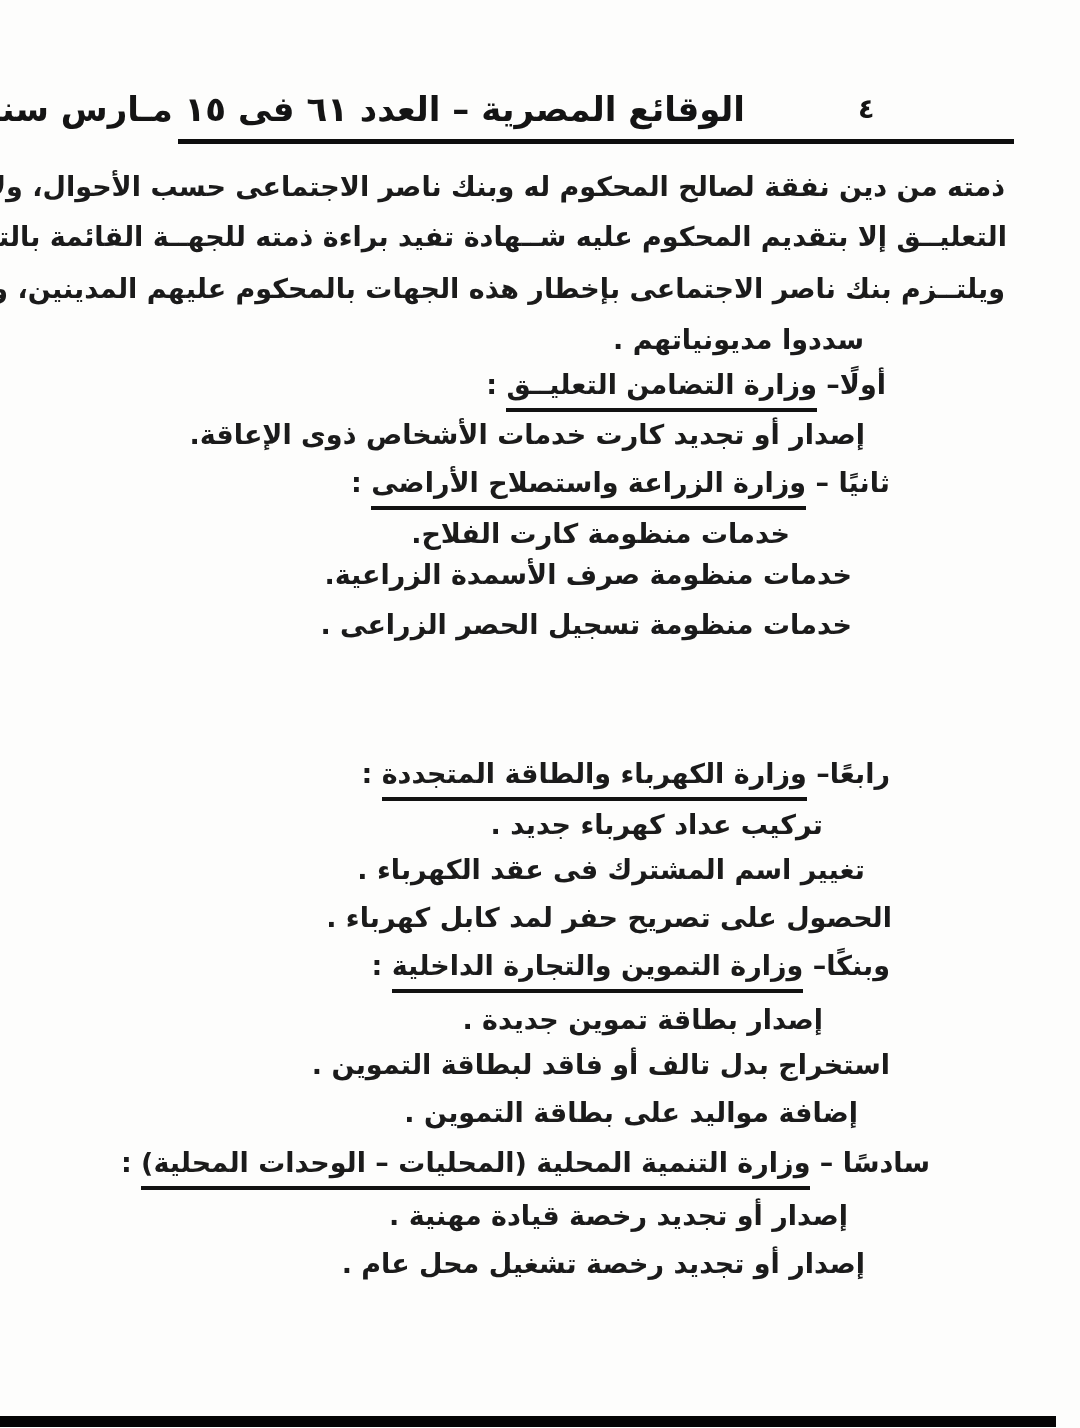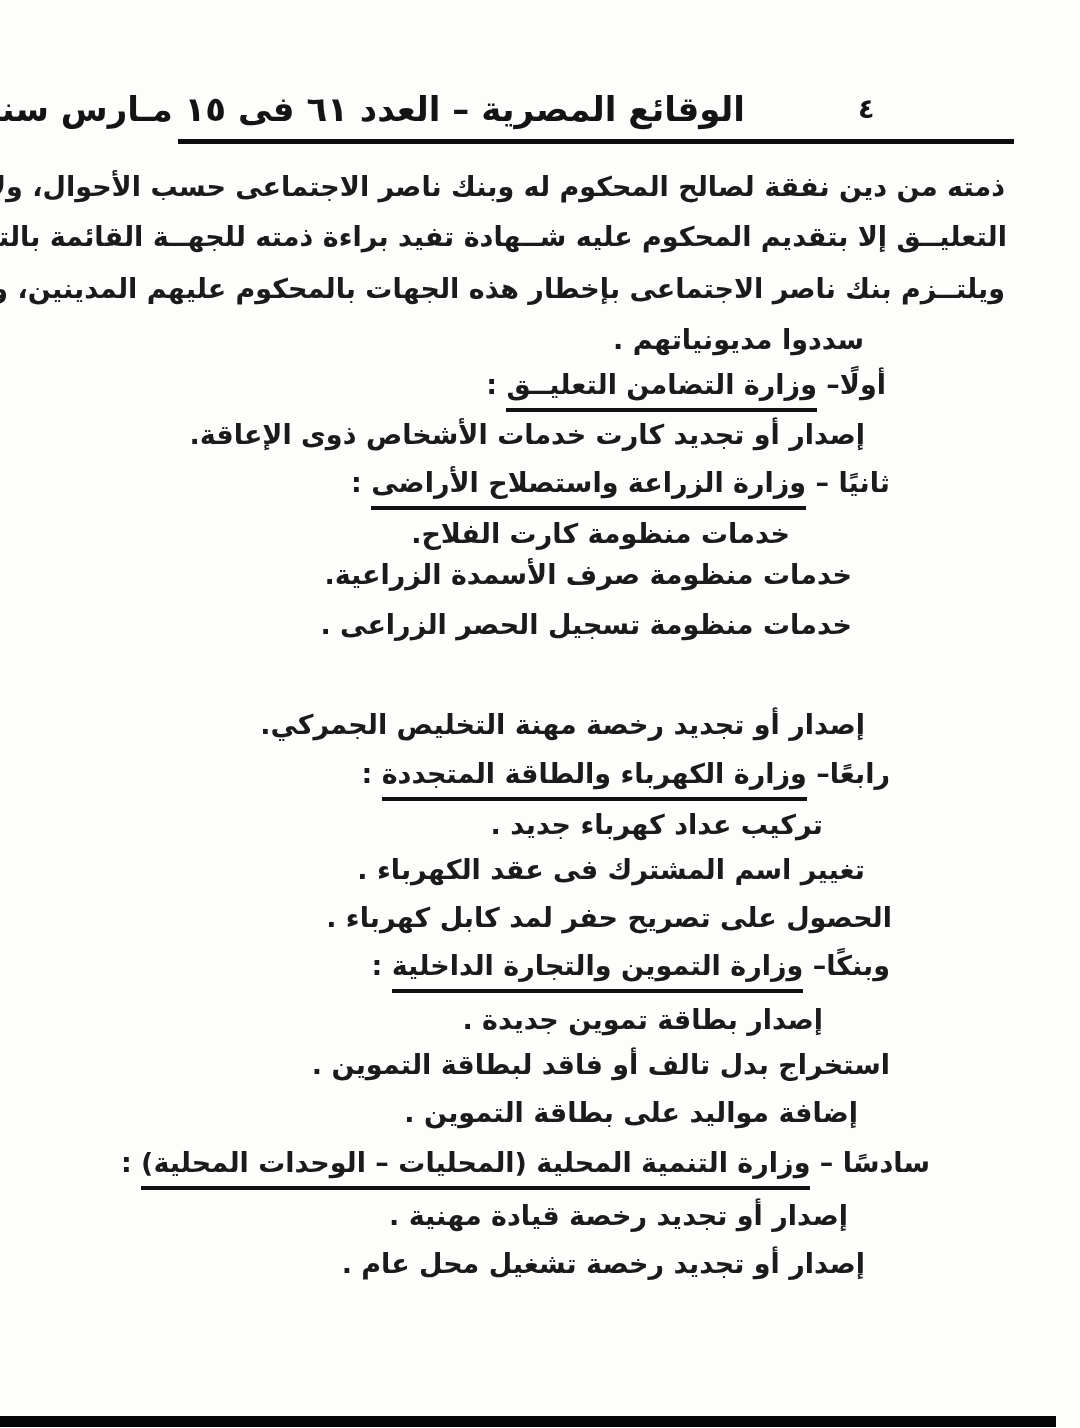--- a/index.html
+++ b/index.html
@@ -70,21 +70,20 @@
   <div class="line" style="top:321px;right:216px">سددوا مديونياتهم .</div>
 
   <div class="line heading" style="top:366px;right:194px"><span class="ord">أولًا–</span> <span class="uname">وزارة التضامن التعليــق</span> <span class="colon">:</span></div>
   <div class="line" style="top:416px;right:215px">إصدار أو تجديد كارت خدمات الأشخاص ذوى الإعاقة.</div>
 
   <div class="line heading" style="top:464px;right:190px"><span class="ord">ثانيًا –</span> <span class="uname">وزارة الزراعة واستصلاح الأراضى</span> <span class="colon">:</span></div>
   <div class="line" style="top:515px;right:290px">خدمات منظومة كارت الفلاح.</div>
   <div class="line" style="top:606px;right:228px">خدمات منظومة تسجيل الحصر الزراعى .</div>
   <div class="line" style="top:556px;right:228px">خدمات منظومة صرف الأسمدة الزراعية.</div>
 
-  <div class="line" style="top:706px;right:215px">إصدار أو تجديد رخصة مهنة التخليص الجمركي.</div>
 
   <div class="line heading" style="top:755px;right:190px"><span class="ord">رابعًا–</span> <span class="uname">وزارة الكهرباء والطاقة المتجددة</span> <span class="colon">:</span></div>
   <div class="line" style="top:806px;right:257px">تركيب عداد كهرباء جديد .</div>
   <div class="line" style="top:851px;right:215px">تغيير اسم المشترك فى عقد الكهرباء .</div>
   <div class="line" style="top:899px;right:188px">الحصول على تصريح حفر لمد كابل كهرباء .</div>
 
   <div class="line heading" style="top:947px;right:190px"><span class="ord">وبنكًا–</span> <span class="uname">وزارة التموين والتجارة الداخلية</span> <span class="colon">:</span></div>
   <div class="line" style="top:1001px;right:257px">إصدار بطاقة تموين جديدة .</div>
   <div class="line" style="top:1046px;right:190px">استخراج بدل تالف أو فاقد لبطاقة التموين .</div>
   <div class="line" style="top:1094px;right:222px">إضافة مواليد على بطاقة التموين .</div>

